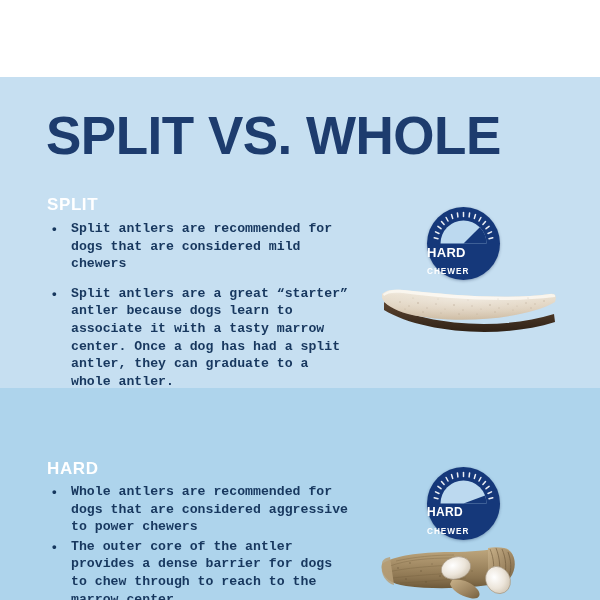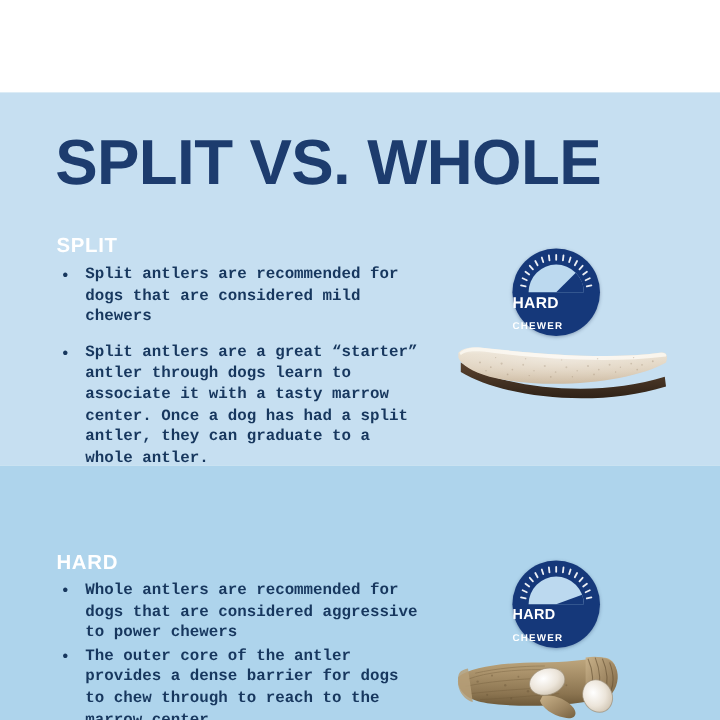--- a/index.html
+++ b/index.html
@@ -155,21 +155,21 @@
 
   <div class="section-head head-split">SPLIT</div>
 
   <div class="bullets list-split">
     <div class="bullet-row">
       <span class="bullet-dot">•</span>
       <span class="bullet-text">Split antlers are recommended for dogs that are considered mild chewers</span>
     </div>
     <div class="bullet-row">
       <span class="bullet-dot">•</span>
-      <span class="bullet-text">Split antlers are a great “starter” antler through dogs learn to associate it with a tasty marrow center. Once a dog has had a split antler, they can graduate to a whole antler.</span>
+      <span class="bullet-text">Split antlers are a great “starter” antler because dogs learn to associate it with a tasty marrow center. Once a dog has had a split antler, they can graduate to a whole antler.</span>
     </div>
   </div>
 
   <div class="badge badge-hard">
     <svg class="badge-gauge" viewBox="0 0 73 73">
 
       <g stroke="#ffffff" stroke-width="1.5" stroke-linecap="round" opacity="0.92">
         <line x1="36.5" y1="5.5" x2="36.5" y2="9.5"></line>
         <line x1="42.6" y1="5.9" x2="42.1" y2="9.9"></line>
         <line x1="48.5" y1="7.6" x2="47.3" y2="11.4"></line>

